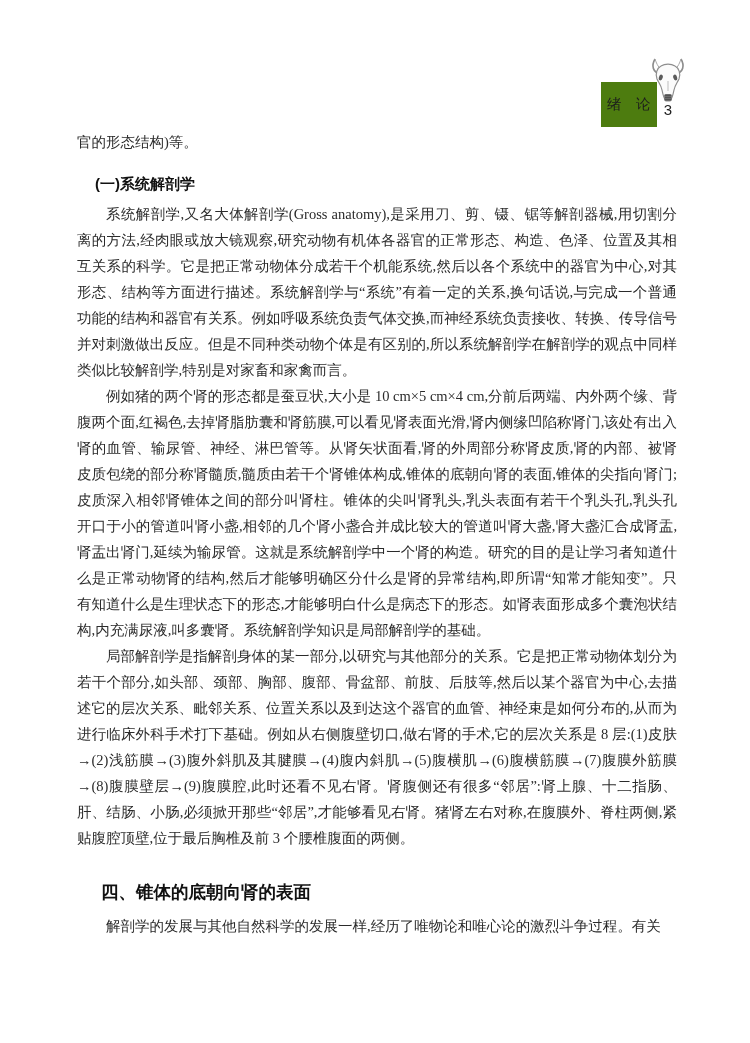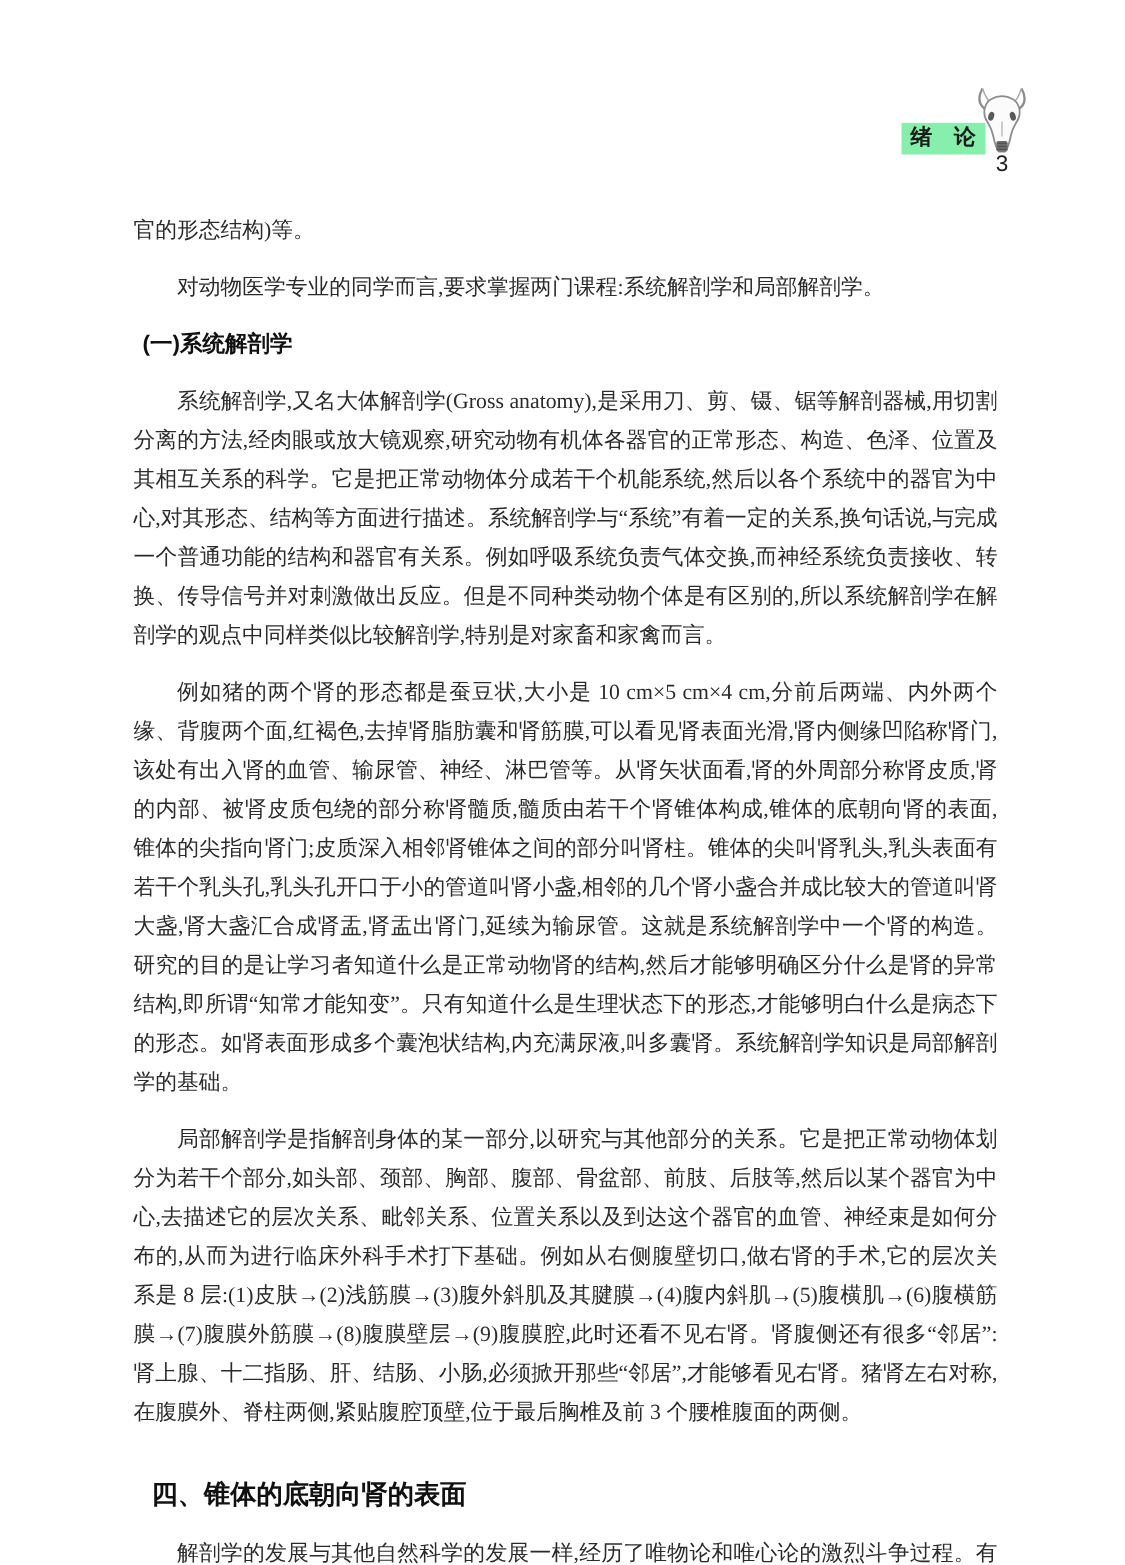--- a/index.html
+++ b/index.html
@@ -8,49 +8,49 @@
     width:750px; height:1043px;
     background:#ffffff;
     font-family:"Liberation Serif","DejaVu Serif",serif;
     color:#2b2b2b;
     overflow:hidden;
   }
   
   .header-title {
     position:absolute; left:601px; top:82px;
     height:21px; line-height:21px;
-    background:#86efac;
-    padding:0 6px;
+    background:#4d7c0f;
+    padding:12px 6px;
     font-family:"Liberation Sans","DejaVu Sans",sans-serif;
-    font-weight:bold; font-size:14.5px; color:#1c1c1c;
+    font-weight:normal; font-size:14.5px; color:#1c1c1c;
     white-space:pre;
   }
   .skull {
     position:absolute; left:649px; top:57px;
     width:38px; height:46px;
   }
   .page-num {
     position:absolute; left:649px; top:101px;
     width:38px; text-align:center;
     font-size:15px; color:#222;
     font-family:"Liberation Sans","DejaVu Sans",sans-serif;
   }
   
   .content {
     position:absolute; left:77px; top:129px; width:600px;
     font-size:14.5px; line-height:26px;
     text-align:justify;
   }
-  .content p { margin:12px; text-indent:2em; }
+  .content p { margin:0; text-indent:2em; }
   .content p.cont { text-indent:0; }
   .sub-heading {
     font-family:"Liberation Sans","DejaVu Sans",sans-serif;
     font-weight:bold; font-size:15px; line-height:26px;
     color:#111;
-    margin:2px 0 4px 18px;
+    margin:16px 0 4px 18px;
     text-align:left;
   }
   .main-heading {
     font-family:"Liberation Sans","DejaVu Sans",sans-serif;
     font-weight:bold; font-size:17.5px; line-height:30px;
     color:#111;
     margin:26px 0 6px 24px;
     text-align:left;
   }
 </style>
@@ -78,21 +78,20 @@
     <rect x="15.2" y="37" width="7.6" height="7" rx="1.5" fill="#6e6e6e"></rect>
     <path d="M16,38.5 h6 M16,40.5 h6 M16,42.5 h6" stroke="#4c4c4c" stroke-width="0.8"></path>
   </svg>
 
   <div class="page-num">3</div>
 
   <div class="content">
 
     <p class="cont">官的形态结构)等。</p>
 
-    <p>对动物医学专业的同学而言,要求掌握两门课程:系统解剖学和局部解剖学。</p>
 
     <div class="sub-heading">(一)系统解剖学</div>
 
     <p>系统解剖学,又名大体解剖学(Gross anatomy),是采用刀、剪、镊、锯等解剖器械,用切割分离的方法,经肉眼或放大镜观察,研究动物有机体各器官的正常形态、构造、色泽、位置及其相互关系的科学。它是把正常动物体分成若干个机能系统,然后以各个系统中的器官为中心,对其形态、结构等方面进行描述。系统解剖学与“系统”有着一定的关系,换句话说,与完成一个普通功能的结构和器官有关系。例如呼吸系统负责气体交换,而神经系统负责接收、转换、传导信号并对刺激做出反应。但是不同种类动物个体是有区别的,所以系统解剖学在解剖学的观点中同样类似比较解剖学,特别是对家畜和家禽而言。</p>
 
     <p>例如猪的两个肾的形态都是蚕豆状,大小是 10 cm×5 cm×4 cm,分前后两端、内外两个缘、背腹两个面,红褐色,去掉肾脂肪囊和肾筋膜,可以看见肾表面光滑,肾内侧缘凹陷称肾门,该处有出入肾的血管、输尿管、神经、淋巴管等。从肾矢状面看,肾的外周部分称肾皮质,肾的内部、被肾皮质包绕的部分称肾髓质,髓质由若干个肾锥体构成,锥体的底朝向肾的表面,锥体的尖指向肾门;皮质深入相邻肾锥体之间的部分叫肾柱。锥体的尖叫肾乳头,乳头表面有若干个乳头孔,乳头孔开口于小的管道叫肾小盏,相邻的几个肾小盏合并成比较大的管道叫肾大盏,肾大盏汇合成肾盂,肾盂出肾门,延续为输尿管。这就是系统解剖学中一个肾的构造。研究的目的是让学习者知道什么是正常动物肾的结构,然后才能够明确区分什么是肾的异常结构,即所谓“知常才能知变”。只有知道什么是生理状态下的形态,才能够明白什么是病态下的形态。如肾表面形成多个囊泡状结构,内充满尿液,叫多囊肾。系统解剖学知识是局部解剖学的基础。</p>
 
 
     <p>局部解剖学是指解剖身体的某一部分,以研究与其他部分的关系。它是把正常动物体划分为若干个部分,如头部、颈部、胸部、腹部、骨盆部、前肢、后肢等,然后以某个器官为中心,去描述它的层次关系、毗邻关系、位置关系以及到达这个器官的血管、神经束是如何分布的,从而为进行临床外科手术打下基础。例如从右侧腹壁切口,做右肾的手术,它的层次关系是 8 层:(1)皮肤→(2)浅筋膜→(3)腹外斜肌及其腱膜→(4)腹内斜肌→(5)腹横肌→(6)腹横筋膜→(7)腹膜外筋膜→(8)腹膜壁层→(9)腹膜腔,此时还看不见右肾。肾腹侧还有很多“邻居”:肾上腺、十二指肠、肝、结肠、小肠,必须掀开那些“邻居”,才能够看见右肾。猪肾左右对称,在腹膜外、脊柱两侧,紧贴腹腔顶壁,位于最后胸椎及前 3 个腰椎腹面的两侧。</p>
 

